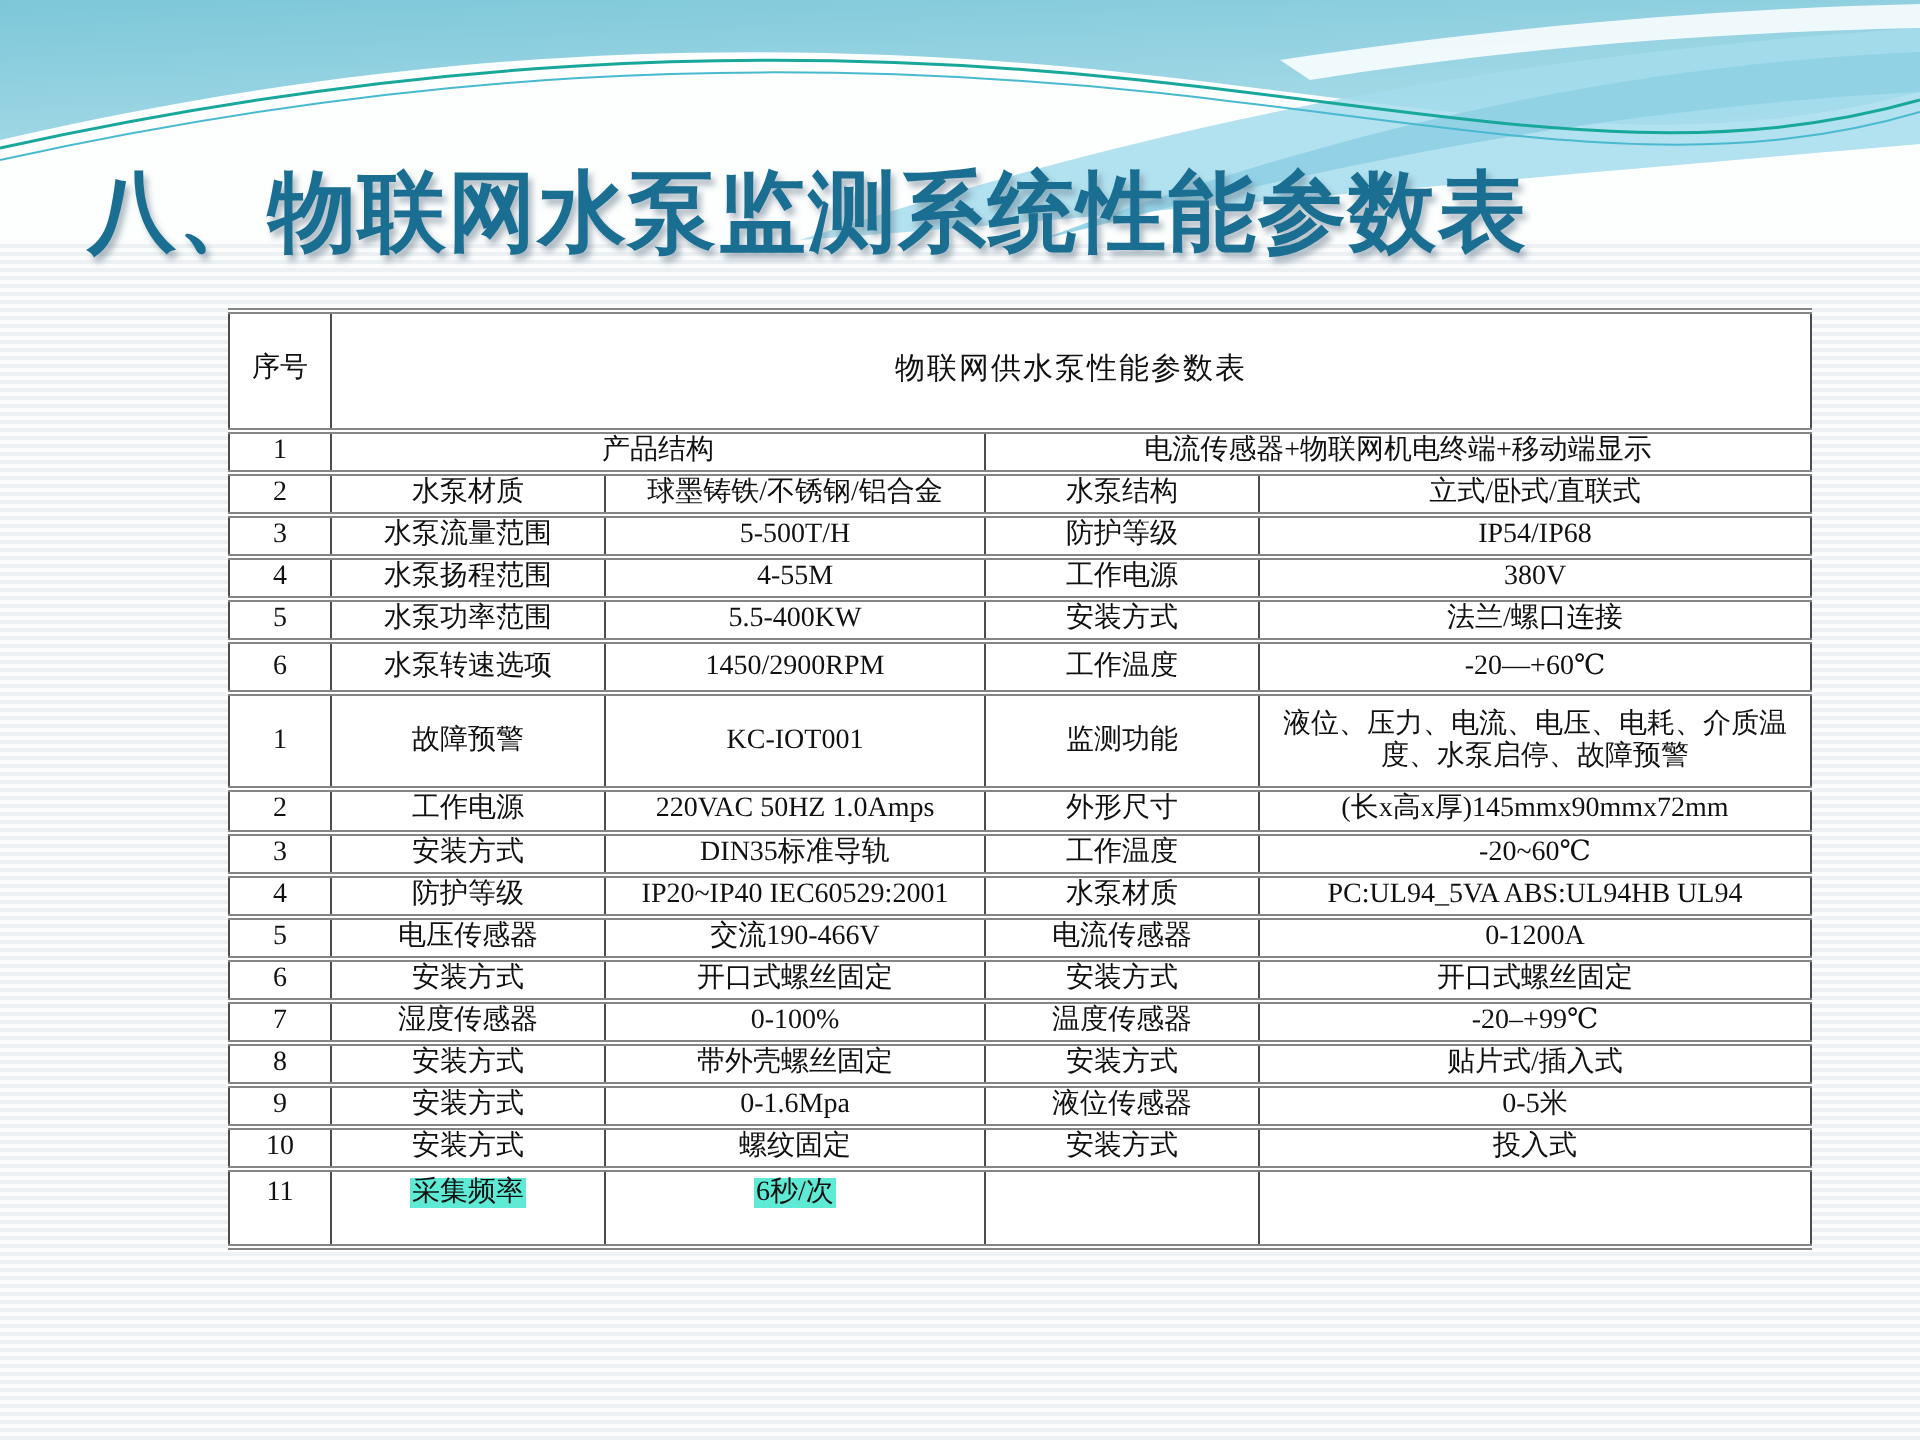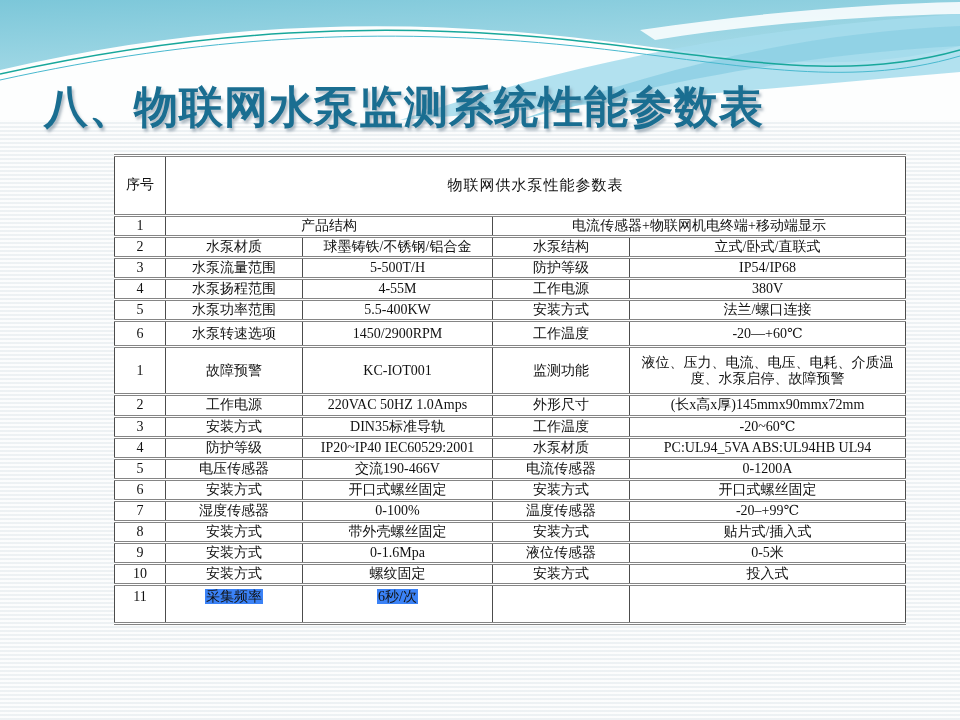--- a/index.html
+++ b/index.html
@@ -33,21 +33,21 @@
     overflow:hidden;
   }
   tr.sec-header td{height:55px;}
   tr.sec-header td.bold{font-weight:normal;font-size:15px;letter-spacing:1px;}
   tr.r td{height:16px;}
   tr.r-sm td{height:15px;}
   tr.r-md td{height:21px;}
   tr.r-2l td{height:43px;}
   tr.r-lg td{height:32px;vertical-align:top;padding-top:3px;text-align:center;}
   td.vtop{vertical-align:top;padding-top:2px;}
-  span.hl{background:#3b82f6;padding:0 1px;}
+  span.hl{background:#5eead4;padding:0 1px;}
 </style>
 </head>
 <body>
 
 <div class="banner">
   <svg width="960" height="120" viewBox="0 0 960 120">
     <defs>
       <linearGradient id="gBlue" x1="0" y1="0" x2="0.35" y2="1">
         <stop offset="0" stop-color="#7cc7d9"></stop>
         <stop offset="1" stop-color="#bde5ef"></stop>

